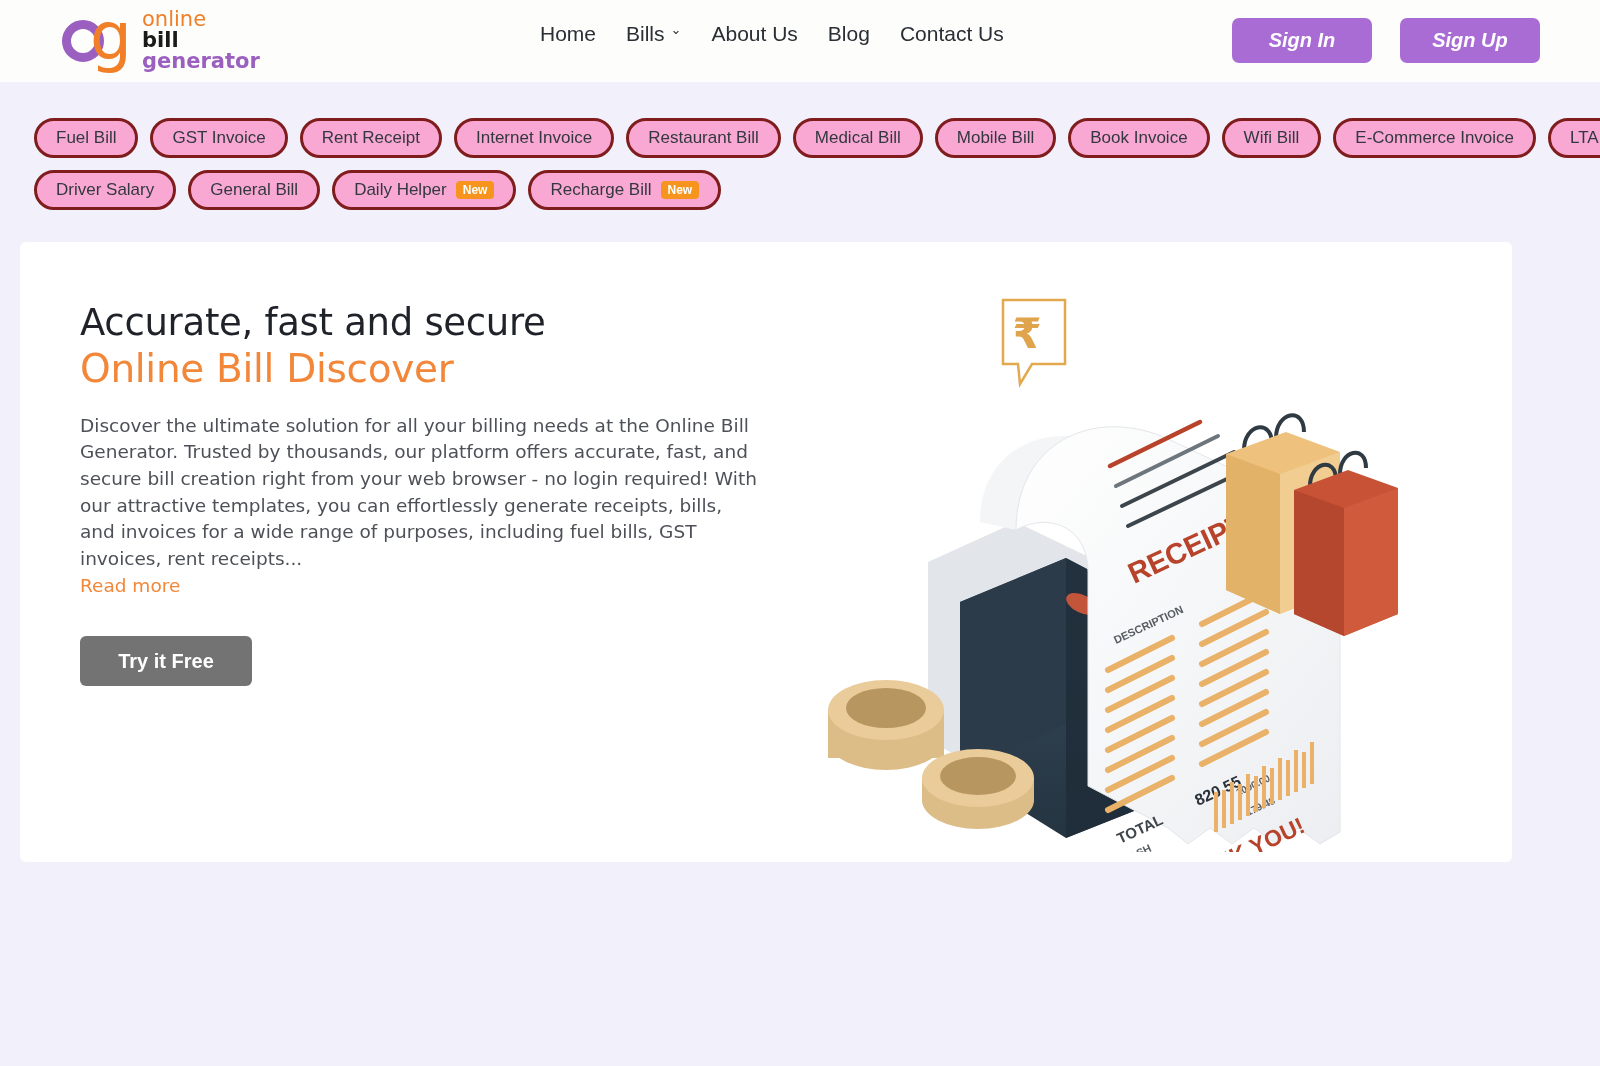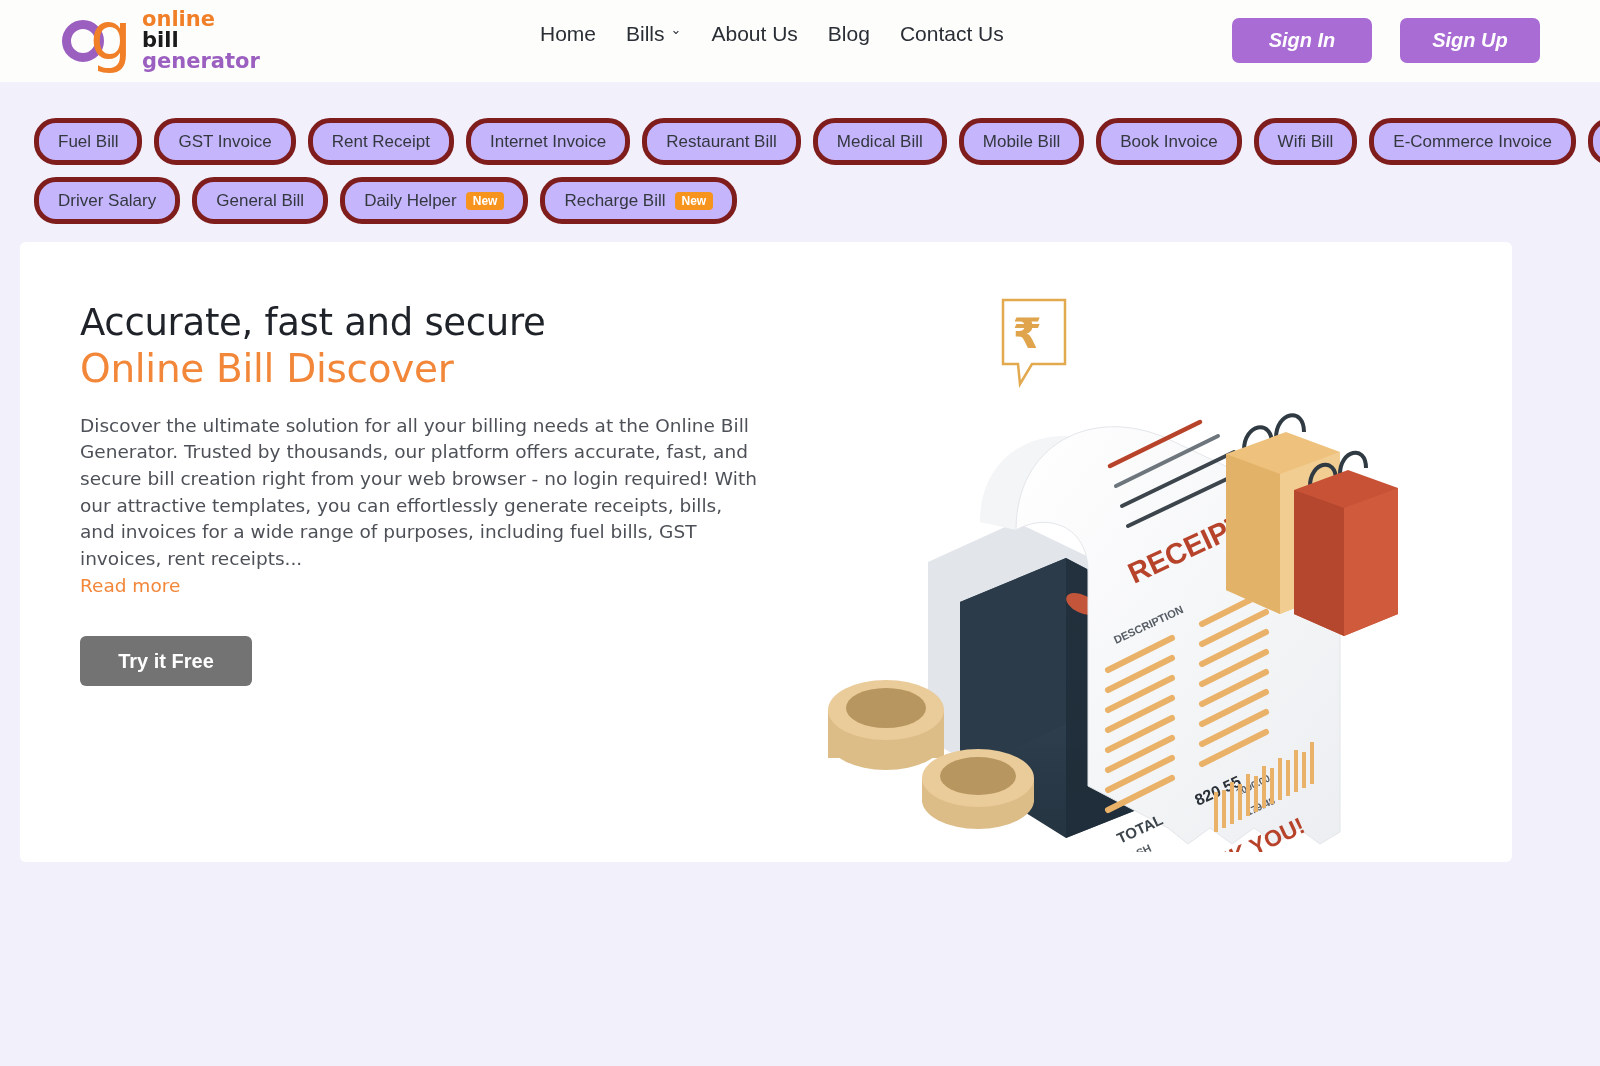--- a/index.html
+++ b/index.html
@@ -29,21 +29,21 @@
     width: 42px; height: 42px; border-radius: 50%;
     border: 9px solid #9b5fc0; background: transparent;
   }
   .logo-g {
     position: absolute; left: 28px; top: 0;
     font-family: "DejaVu Sans", sans-serif;
     font-size: 66px; font-weight: 400; line-height: 62px;
     color: #f07f28; letter-spacing: -2px;
   }
   .logo-text { display: flex; flex-direction: column; line-height: 1.0; margin-left: 2px; margin-top: 2px;}
-  .logo-l1 { font-size: 21px; font-weight: 700; color: #f07f28; font-family: "DejaVu Sans", sans-serif; }
+  .logo-l1 { font-size: 21px; font-weight: 400; color: #f07f28; font-family: "DejaVu Sans", sans-serif; }
   .logo-l2 { font-size: 21px; font-weight: 700; color: #1a1a1a; font-family: "DejaVu Sans", sans-serif; }
   .logo-l3 { font-size: 21px; font-weight: 700; color: #9b5fc0; font-family: "DejaVu Sans", sans-serif; }
 
   .nav {
     position: absolute; left: 540px; top: 22px;
     display: flex; align-items: center; gap: 30px;
   }
   .nav-item {
     font-size: 21px; color: #2a2e35; font-weight: 400;
     cursor: pointer; display: flex; align-items: center; gap: 6px;
@@ -63,22 +63,22 @@
   }
 
   
   .pillbar {
     position: absolute; top: 82px; left: 0; width: 1600px; height: 158px;
     background: #f2f1fb; padding: 36px 34px 0 34px;
     z-index: 30;
   }
   .pill-row { display: flex; gap: 12px; margin-bottom: 12px; }
   .pill {
-    height: 47px; border-radius: 22px;
-    background: #c4b5fd; border: 5px solid #7f1d1d;
+    height: 40px; border-radius: 22px;
+    background: #f9a8d4; border: 3px solid #7f1d1d;
     display: flex; align-items: center; gap: 9px;
     padding: 0 19px; cursor: pointer;
     font-size: 17px; color: #33383f; white-space: nowrap;
   }
   .badge-new {
     background: #f7941e; color: #fff;
     font-size: 12px; font-weight: 700;
     border-radius: 4px; padding: 3px 7px; line-height: 1;
   }
 

